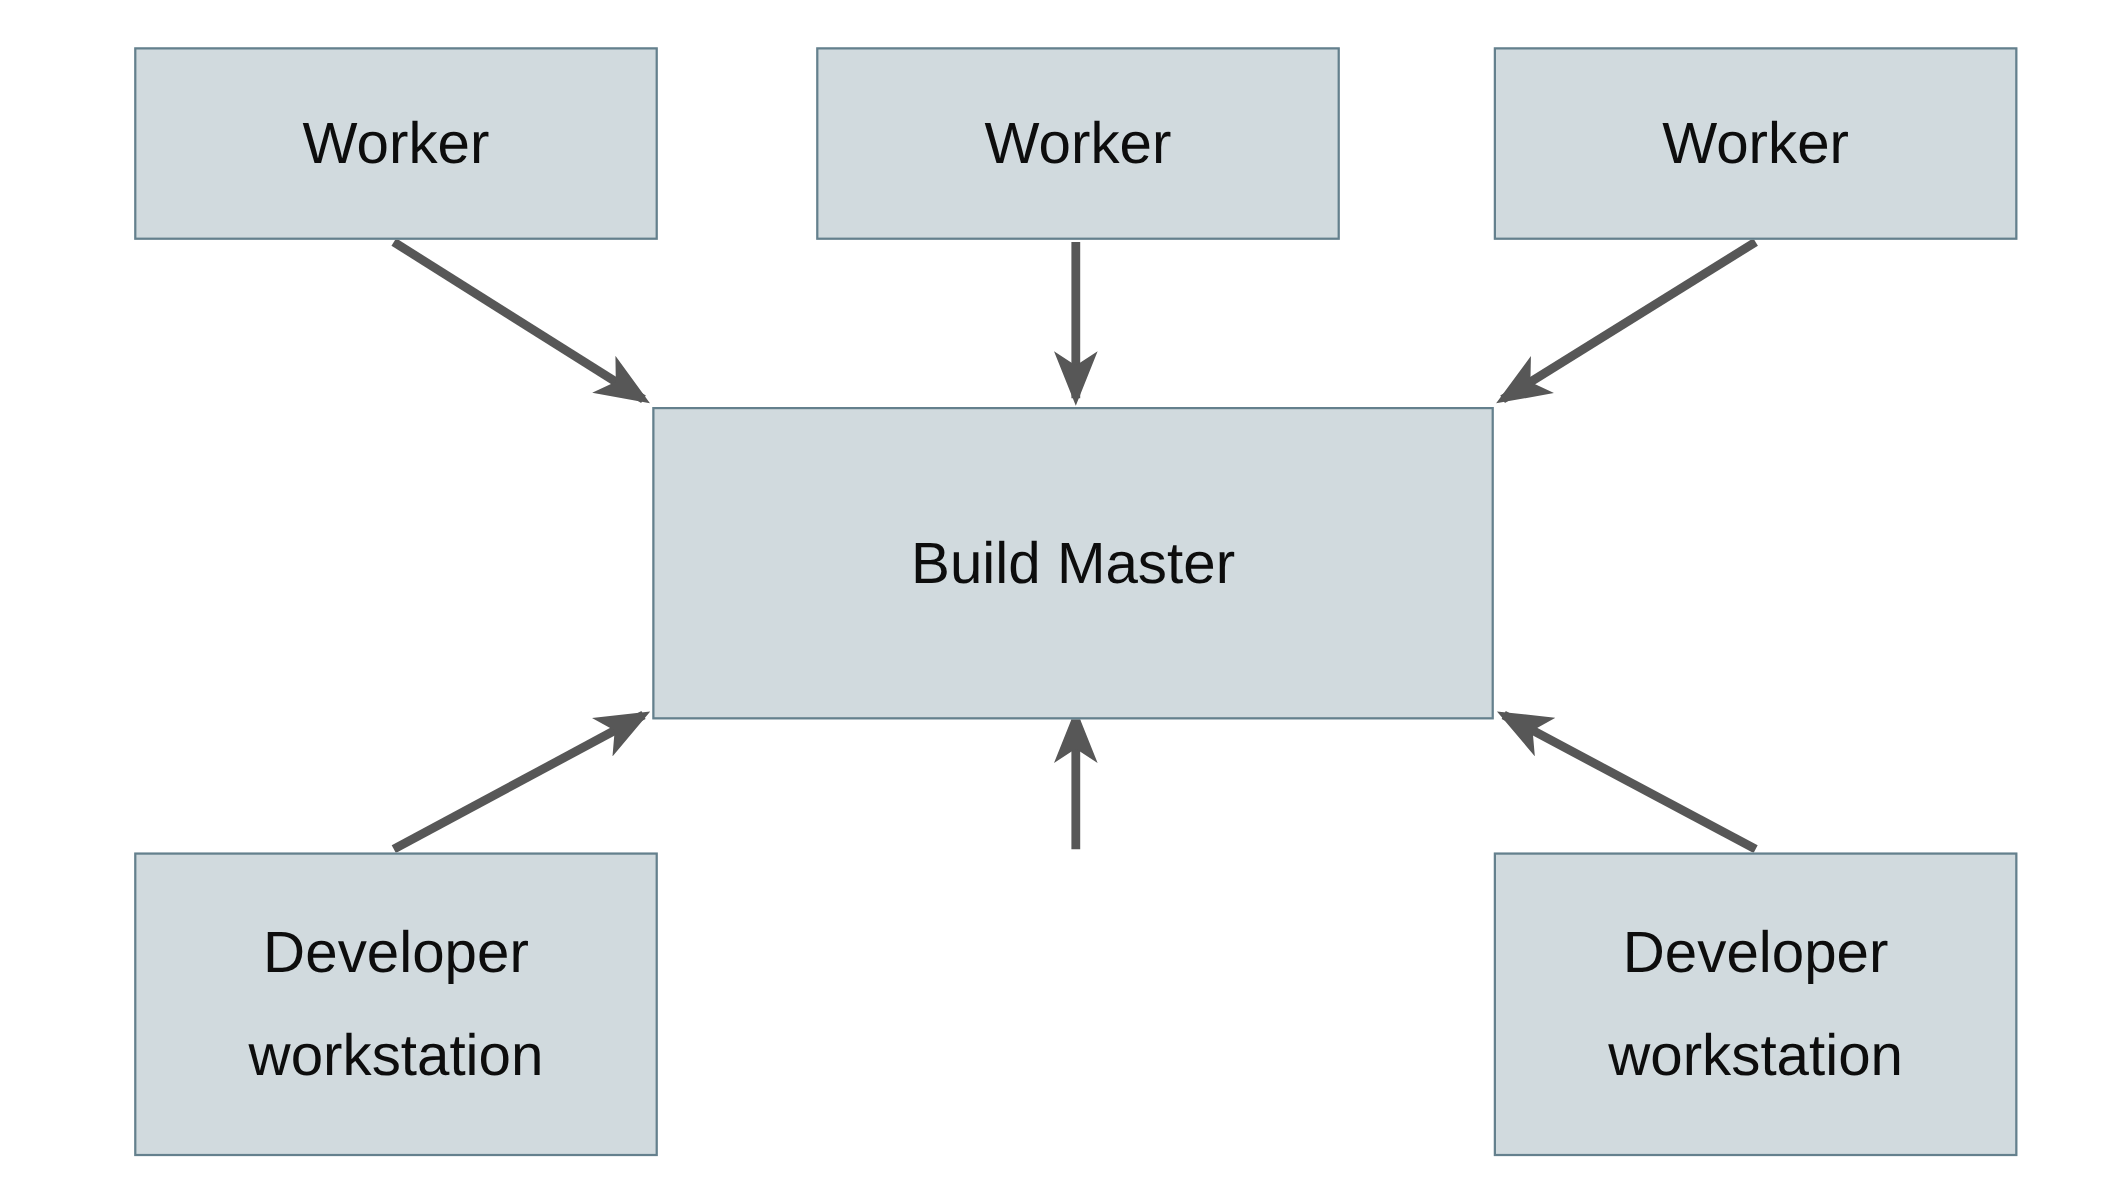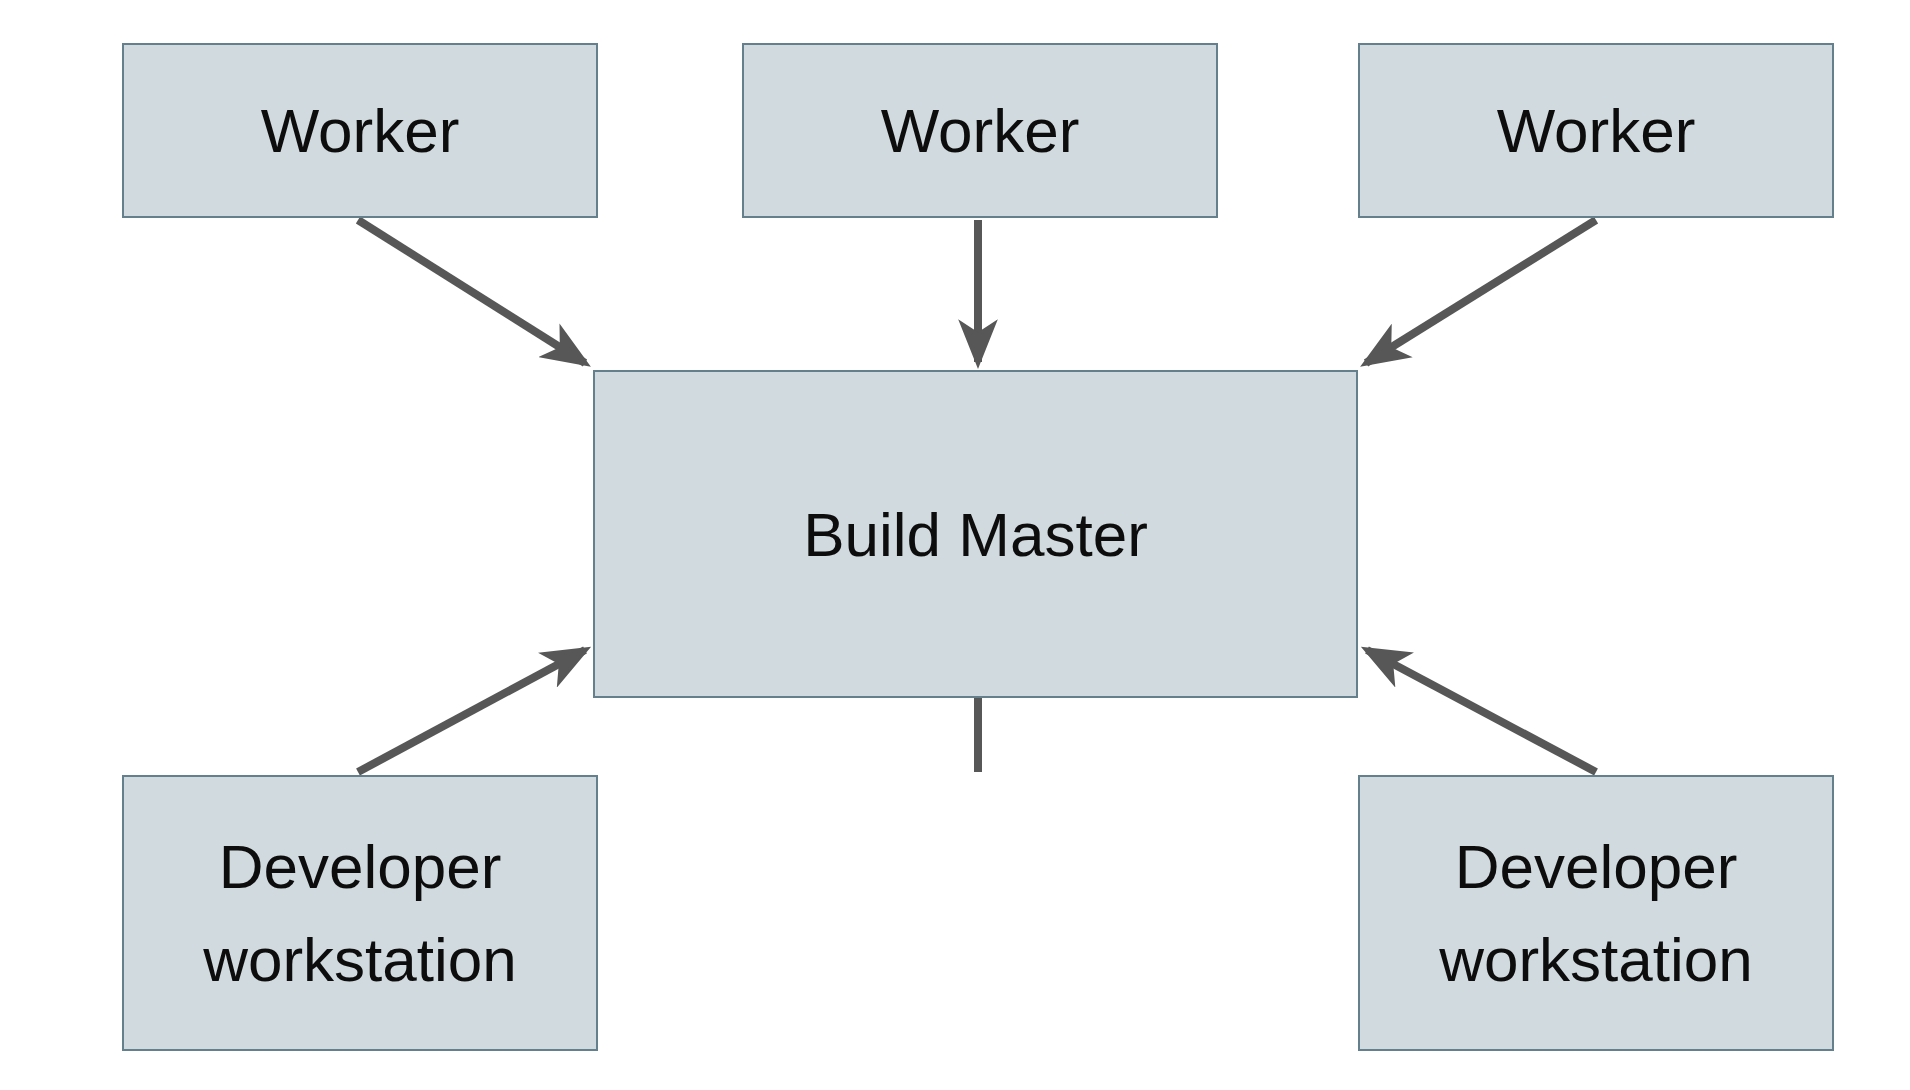--- a/index.html
+++ b/index.html
@@ -32,29 +32,29 @@
   .node {
     position: absolute;
     box-sizing: border-box;
     background: var(--node-fill, #d1dade);
     border: 2.5px solid var(--node-border, #64808d);
     display: flex;
     align-items: center;
     justify-content: center;
     text-align: center;
     color: var(--text, #0d0d0d);
-    font-size: 62px;
+    font-size: 53px;
     line-height: 93px;
     padding: 0 12px;
   }
   
   .node-worker-1        { left: 122px;  top: 43px;  width: 476px; height: 175px; }
   .node-worker-2        { left: 742px;  top: 43px;  width: 476px; height: 175px; }
   .node-worker-3        { left: 1358px; top: 43px;  width: 476px; height: 175px; }
-  .node-build-master    { left: 593px;  top: 370px; width: 765px; height: 328px; }
+  .node-build-master    { left: 593px;  top: 370px; width: 765px; height: 284px; }
   .node-dev-ws-1        { left: 122px;  top: 775px; width: 476px; height: 276px; }
   .node-ci-server       { left: 742px;  top: 775px; width: 476px; height: 276px; }
   .node-dev-ws-2        { left: 1358px; top: 775px; width: 476px; height: 276px; }
 </style>
 </head>
 <body>
 
 <div class="canvas">
 
   <svg class="edges-layer" viewBox="0 0 1910 1090" xmlns="http://www.w3.org/2000/svg" aria-hidden="true">

